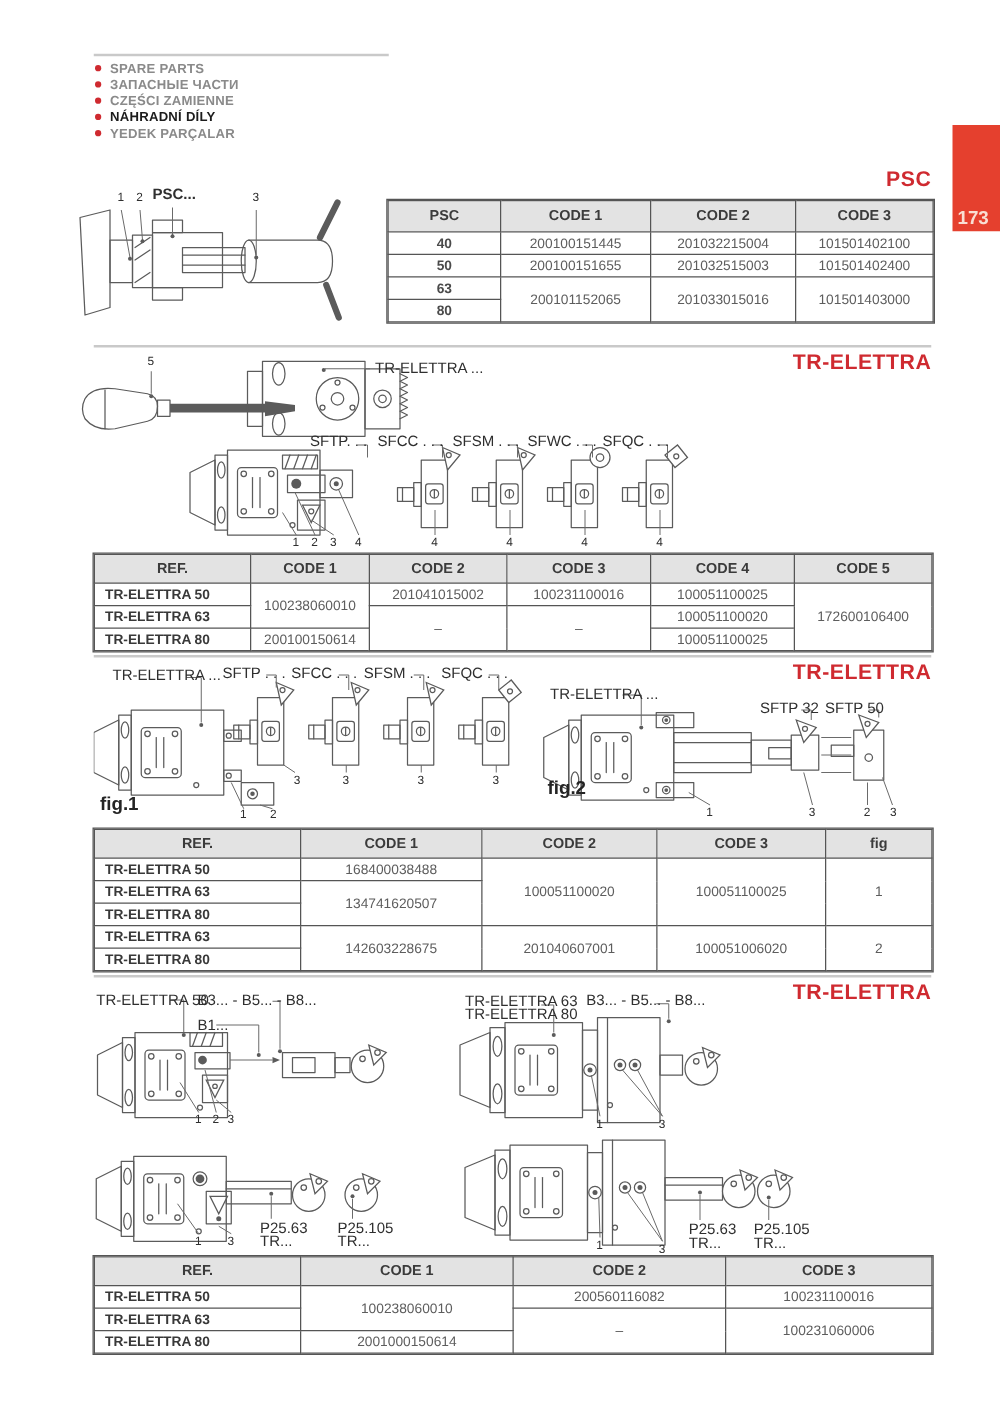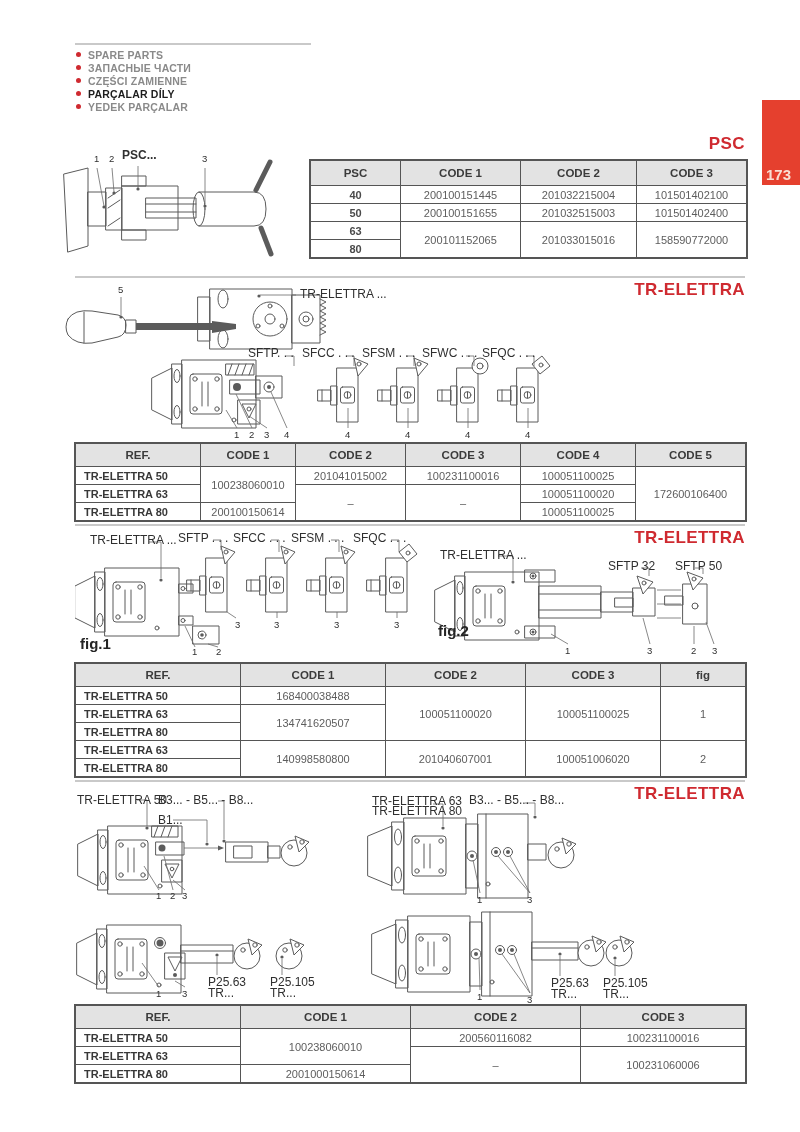--- a/index.html
+++ b/index.html
@@ -106,21 +106,21 @@
     <div class="brow">
         <span class="bdot"></span>
         <span class="btxt">ЗАПАСНЫЕ ЧАСТИ</span>
       </div>
     <div class="brow">
         <span class="bdot"></span>
         <span class="btxt">CZĘŚCI ZAMIENNE</span>
       </div>
     <div class="brow">
         <span class="bdot"></span>
-        <span class="btxt dark">PARÇALAR DÍLY</span>
+        <span class="btxt dark">NÁHRADNÍ DÍLY</span>
       </div>
     <div class="brow">
         <span class="bdot"></span>
         <span class="btxt">YEDEK PARÇALAR</span>
       </div>
   </div>
 
   <div class="badge">
       <span>173</span>
     </div>
@@ -183,21 +183,21 @@
     <tr>
       <td class="refc">50</td>
       <td>200100151655</td>
       <td>201032515003</td>
       <td>101501402400</td>
     </tr>
     <tr>
       <td class="refc">63</td>
       <td rowspan="2">200101152065</td>
       <td rowspan="2">201033015016</td>
-      <td rowspan="2">158590772000</td>
+      <td rowspan="2">101501403000</td>
     </tr>
     <tr>
       <td class="refc">80</td>
     </tr>
   </tbody>
     </table>
 
   <div class="rule" style="left:75px;top:276px;width:670px"></div>
   <div class="sec-title" style="top:280px">TR-ELETTRA</div>
 
@@ -418,21 +418,21 @@
         <circle class="f" cx="88" cy="52" r="1.6"></circle>
       <path class="ld" d="M216,38 h8 v8"></path>
         <path class="ld" d="M270,38 h8 v6"></path>
       <line class="ld" x1="143" y1="114" x2="126" y2="104"></line>
       <line class="ld" x1="225" y1="114" x2="218" y2="88"></line>
       <line class="ld" x1="269" y1="114" x2="269" y2="96"></line>
       <line class="ld" x1="289" y1="114" x2="281" y2="92"></line>
     </svg>
     <div class="dl" style="left:15px;top:20px">TR-ELETTRA ...</div>
     <div class="dl" style="left:183px;top:31px">SFTP 32</div>
-    <div class="dl" style="left:250px;top:31px">SFTP 50</div>
+    <div class="dl" style="left:235px;top:31px">SFTP 50</div>
     <div class="co" style="left:140px;top:116px">1</div>
     <div class="co" style="left:222px;top:116px">3</div>
     <div class="co" style="left:266px;top:116px">2</div>
     <div class="co" style="left:287px;top:116px">3</div>
     <div class="figcap" style="left:13px;top:92px">fig.2</div>
   </div>
 
   <table class="t" style="left:75px;top:663px;width:670px">
     <colgroup>
         <col style="width:165px">
@@ -458,21 +458,21 @@
     </tr>
     <tr>
       <td class="ref">TR-ELETTRA 63</td>
       <td rowspan="2">134741620507</td>
     </tr>
     <tr>
       <td class="ref">TR-ELETTRA 80</td>
     </tr>
     <tr>
       <td class="ref">TR-ELETTRA 63</td>
-      <td rowspan="2">140998580800</td>
+      <td rowspan="2">142603228675</td>
       <td rowspan="2">201040607001</td>
       <td rowspan="2">100051006020</td>
       <td rowspan="2">2</td>
     </tr>
     <tr>
       <td class="ref">TR-ELETTRA 80</td>
     </tr>
   </tbody>
     </table>
 

